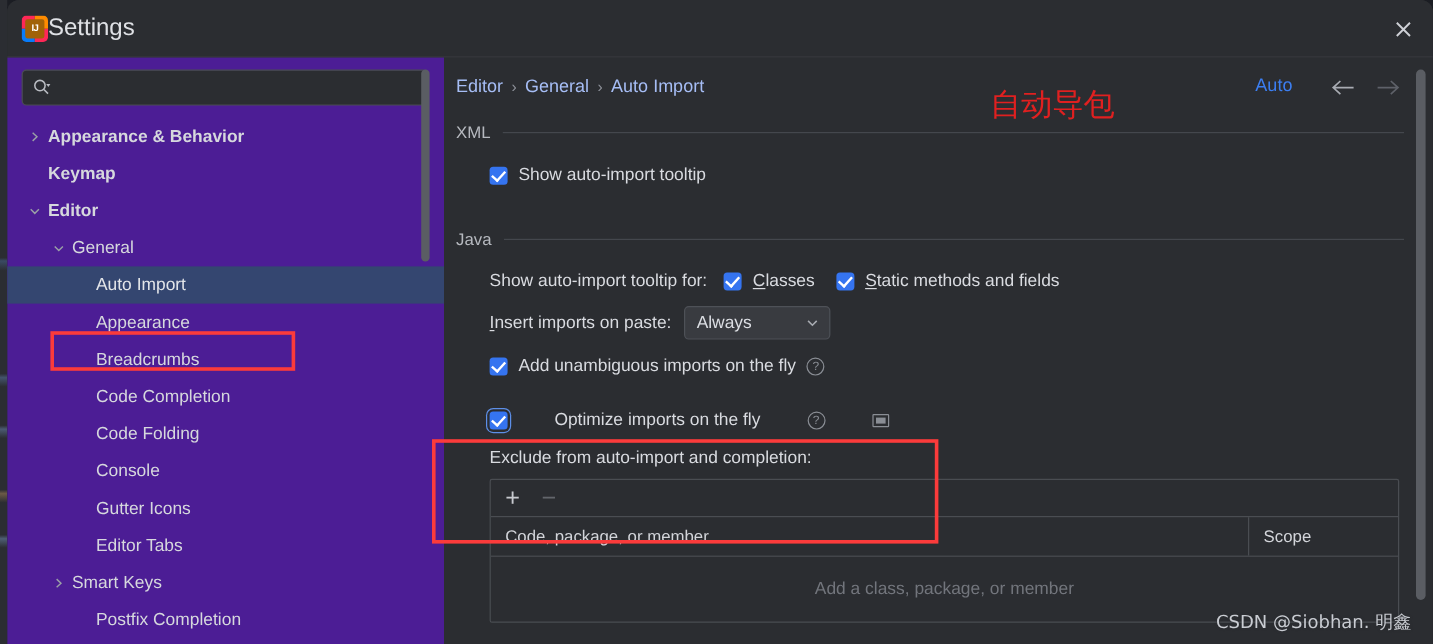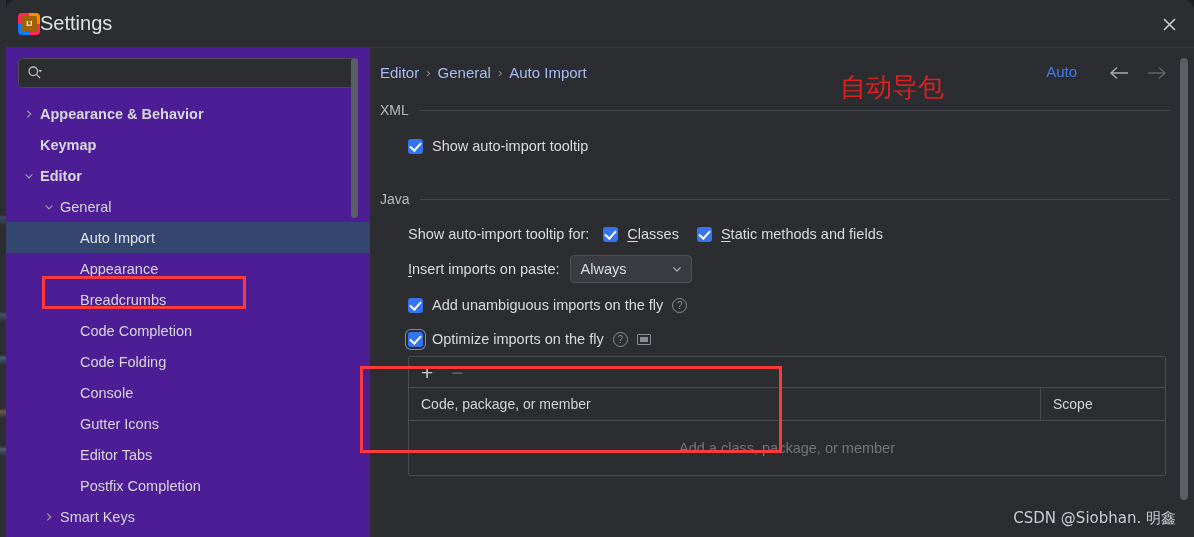--- a/index.html
+++ b/index.html
@@ -169,21 +169,21 @@
     display: flex; align-items: center; justify-content: space-between;
     padding: 0 8px 0 10px; margin-left: 10px; cursor: pointer;
   }
   .select .val { color: #dcdee3; font-size: 14.5px; }
   .select .chev { color: #a7aab0; margin-left: 12px; display:flex; }
   .hl-box {
     position: absolute; left: 0px; top: 0px;
     border: 3px solid #fb3b3b; pointer-events: none;
   }
   .cn-note {
-    position: absolute; left: 470px; top: 22px;
+    position: absolute; left: 455px; top: 22px;
     color: #e02020; font-size: 26px;
     font-family: "DejaVu Sans", sans-serif;
     white-space: nowrap;
   }
   
   .tbl-label { color: #d9dbe0; font-size: 14.5px; margin-top: 12px; }
   .tbl {
     margin-top: 9px; margin-right: 28px;
     border: 1px solid #4a4d52; border-radius: 2px;
     background: #2b2d31;
@@ -311,31 +311,31 @@
           <span class="lbl">Console</span>
         </div>
         <div class="tree-item lvl2">
           <span class="chev"></span>
           <span class="lbl">Gutter Icons</span>
         </div>
         <div class="tree-item lvl2">
           <span class="chev"></span>
           <span class="lbl">Editor Tabs</span>
         </div>
-        <div class="tree-item lvl2">
-          <span class="chev"></span>
-          <span class="lbl">Postfix Completion</span>
-        </div>
         <div class="tree-item lvl1">
           <span class="chev">
             <svg width="10" height="10" viewBox="0 0 10 10">
                 <path d="M3.2 1.6 L6.8 5 L3.2 8.4" stroke="currentColor" stroke-width="1.2" fill="none"></path>
               </svg>
           </span>
           <span class="lbl">Smart Keys</span>
+        </div>
+        <div class="tree-item lvl2">
+          <span class="chev"></span>
+          <span class="lbl">Postfix Completion</span>
         </div>
       </div>
 
       <div class="sb-track"></div>
       <div class="hl-sidebar"></div>
     </div>
 
     <div class="panel">
 
       <div class="crumbbar">
@@ -391,30 +391,31 @@
           </span>
         </span>
       </div>
 
       <div class="row indent" style="margin-top:14px;">
         <span class="cb"></span>
         <span class="cb-label">Add unambiguous imports on the fly</span>
         <span class="help-icon">?</span>
       </div>
 
-      <div class="row indent" style="margin-top:18px;">
+      <div class="row indent" style="margin-top:29px;gap:30px;">
         <span class="cb focused"></span>
         <span class="cb-label">Optimize imports on the fly</span>
         <span class="help-icon">?</span>
         <span class="mini-icon"></span>
       </div>
 
       <div class="hl-box" style="left:-10px; top:318px; width:422px; height:87px;"></div>
       <div class="cn-note">自动导包</div>
 
+      <div class="tbl-label indent" style="margin-left:28px; margin-top:16px;">Exclude from auto-import and completion:</div>
 
       <div class="tbl" style="margin-left:28px;">
         <div class="tbl-toolbar">
           <span class="tb-plus">+</span>
           <span class="tb-minus">−</span>
         </div>
         <div class="tbl-head">
           <div class="th c1">Code, package, or member</div>
           <div class="th c2">Scope</div>
         </div>

